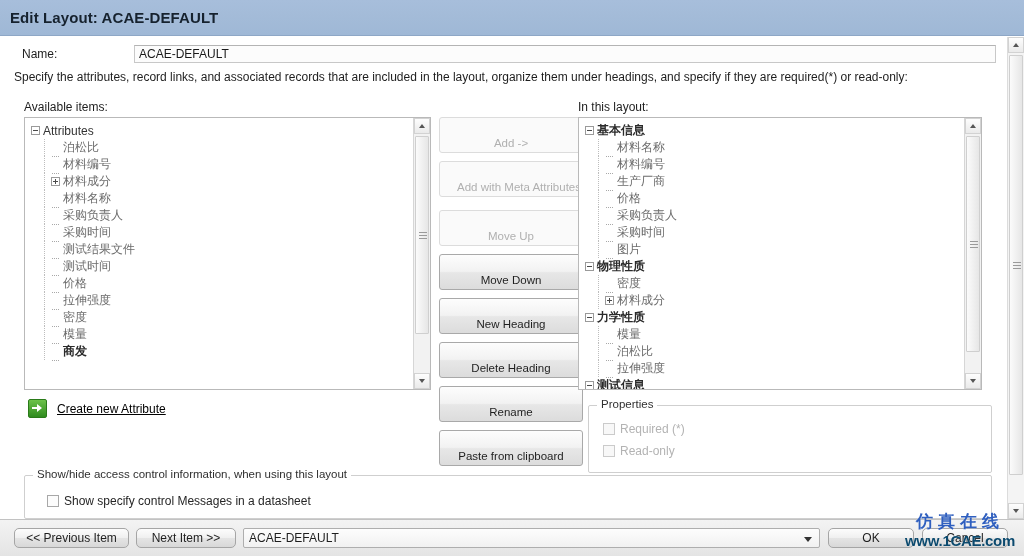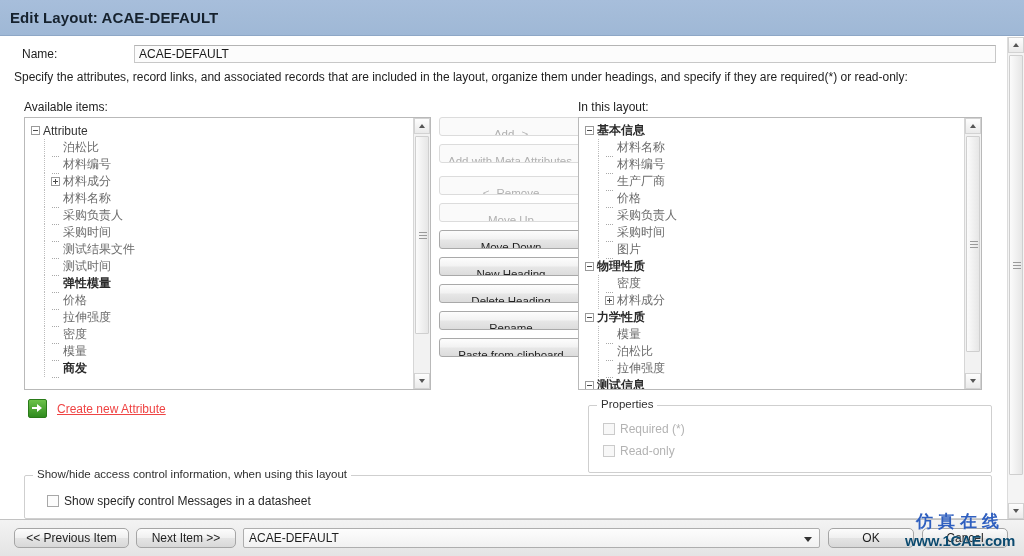--- a/index.html
+++ b/index.html
@@ -310,21 +310,21 @@
     line-height: 17px;
     text-align: center;
     font-family: "Liberation Sans", sans-serif;
     font-size: 11.5px;
     color: #1f1f1f;
     background: linear-gradient(to bottom, #fdfdfd 0%, #f2f2f2 48%, #e7e7e7 52%, #dcdcdc 100%);
     border: 1px solid #a9a9a9;
     border-radius: 3px;
     box-sizing: border-box;
     margin-bottom: 8px;
-    padding: 8px;
+    padding: 17px;
     cursor: pointer;
     white-space: nowrap;
     overflow: hidden;
   }
   .btn.disabled {
     color: #b0b0b0;
     background: #fafafa;
     border-color: #dcdcdc;
     cursor: default;
   }
@@ -362,21 +362,21 @@
     left: 8px;
     top: 4px;
     width: 0;
     height: 0;
     border-top: 4px solid transparent;
     border-bottom: 4px solid transparent;
     border-left: 5px solid #fff;
   }
   .create-link {
     margin-left: 10px;
-    color: #ef4444;
+    color: #000000;
     text-decoration: underline;
     font-size: 12px;
     cursor: pointer;
   }
 
   
   .groupbox {
     position: absolute;
     border: 1px solid #cfcfcf;
     border-radius: 2px;
@@ -536,21 +536,21 @@
     <div class="desc">Specify the attributes, record links, and associated records that are included in the layout, organize them under headings, and specify if they are required(*) or read-only:</div>
 
     <div class="lbl-available">Available items:</div>
     <div class="lbl-inlayout">In this layout:</div>
 
     <div class="tree-panel" id="available-panel">
       <div class="tree-inner" id="available-tree-inner">
           <div class="tnode root heading">
             <span class="indent" style="width: 6px;"></span>
             <span class="exp"></span>
-            <span class="tlabel">Attribute</span>
+            <span class="tlabel">Attributes</span>
           </div>
           <div class="tnode">
             <span class="indent" style="width: 14px;"></span>
             <span class="vline"></span>
             <span class="dash"></span>
             <span class="tlabel">泊松比</span>
           </div>
           <div class="tnode">
             <span class="indent" style="width: 14px;"></span>
             <span class="vline"></span>
@@ -585,26 +585,20 @@
             <span class="indent" style="width: 14px;"></span>
             <span class="vline"></span>
             <span class="dash"></span>
             <span class="tlabel">测试结果文件</span>
           </div>
           <div class="tnode">
             <span class="indent" style="width: 14px;"></span>
             <span class="vline"></span>
             <span class="dash"></span>
             <span class="tlabel">测试时间</span>
-          </div>
-          <div class="tnode bold">
-            <span class="indent" style="width: 14px;"></span>
-            <span class="vline"></span>
-            <span class="dash"></span>
-            <span class="tlabel">弹性模量</span>
           </div>
           <div class="tnode">
             <span class="indent" style="width: 14px;"></span>
             <span class="vline"></span>
             <span class="dash"></span>
             <span class="tlabel">价格</span>
           </div>
           <div class="tnode">
             <span class="indent" style="width: 14px;"></span>
             <span class="vline"></span>
@@ -643,21 +637,20 @@
         </div>
         <div class="sb-arrow down">
             <i></i>
           </div>
       </div>
     </div>
 
     <div class="btncol" id="button-column">
         <button class="btn disabled">Add -&gt;</button>
         <button class="btn disabled gap">Add with Meta Attributes -&gt;</button>
-        <button class="btn disabled">&lt;- Remove</button>
         <button class="btn disabled">Move Up</button>
         <button class="btn">Move Down</button>
         <button class="btn">New Heading</button>
         <button class="btn">Delete Heading</button>
         <button class="btn">Rename</button>
         <button class="btn">Paste from clipboard</button>
       </div>
 
     <div class="tree-panel" id="inlayout-panel">
       <div class="tree-inner" id="inlayout-tree-inner">

